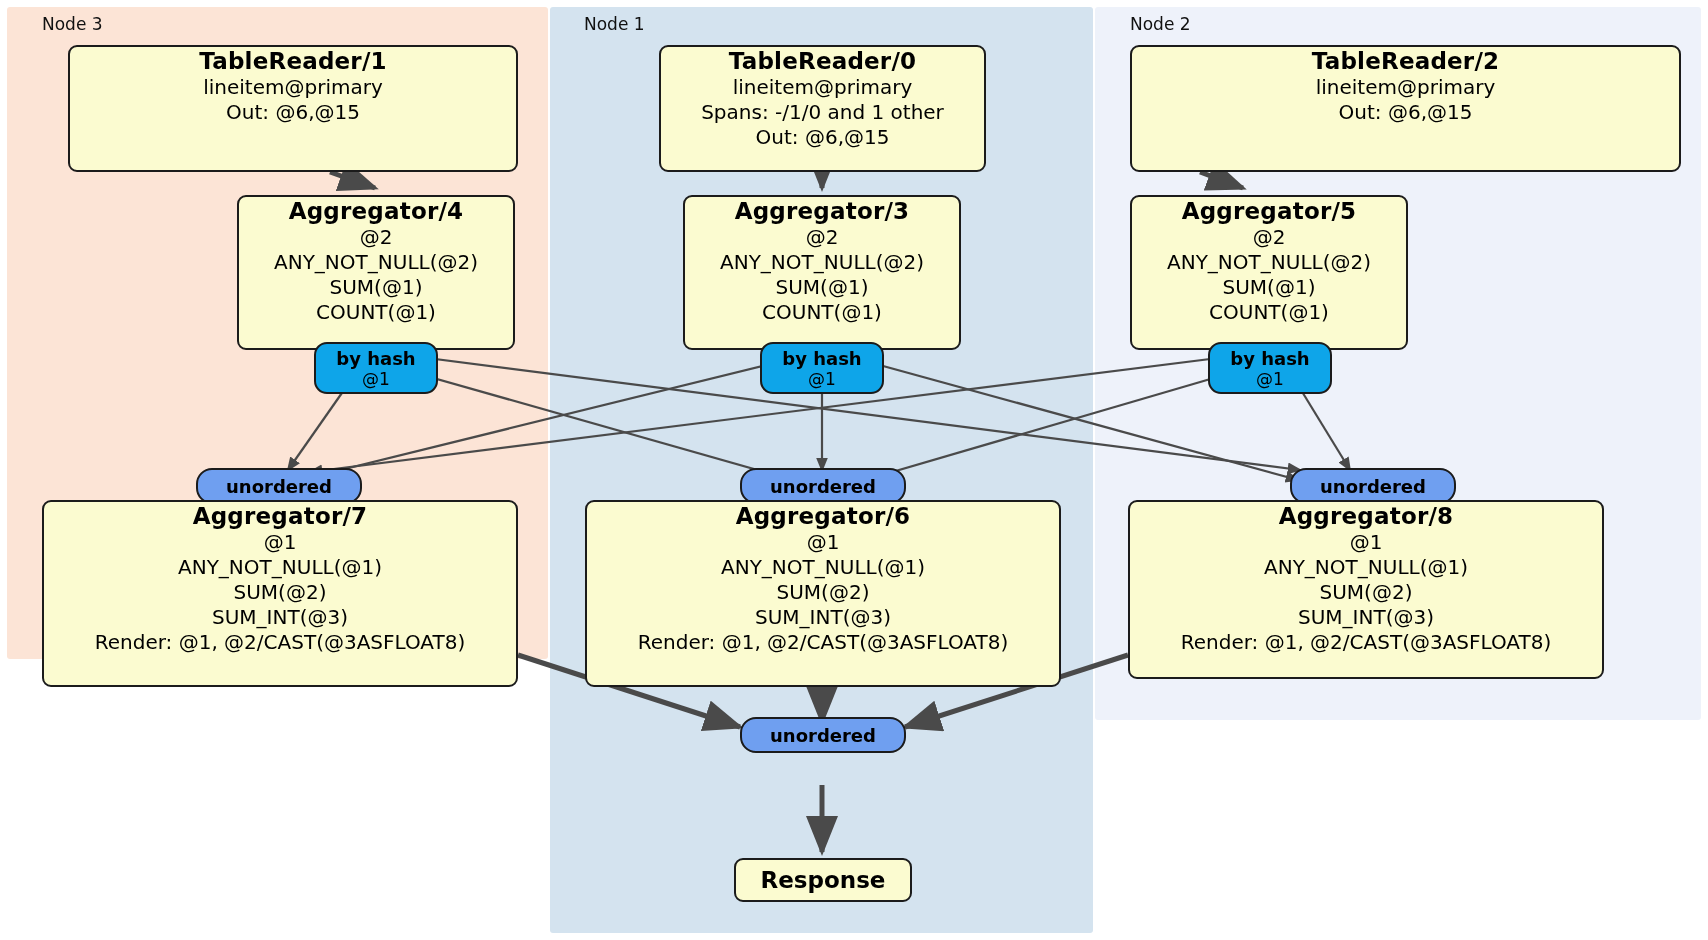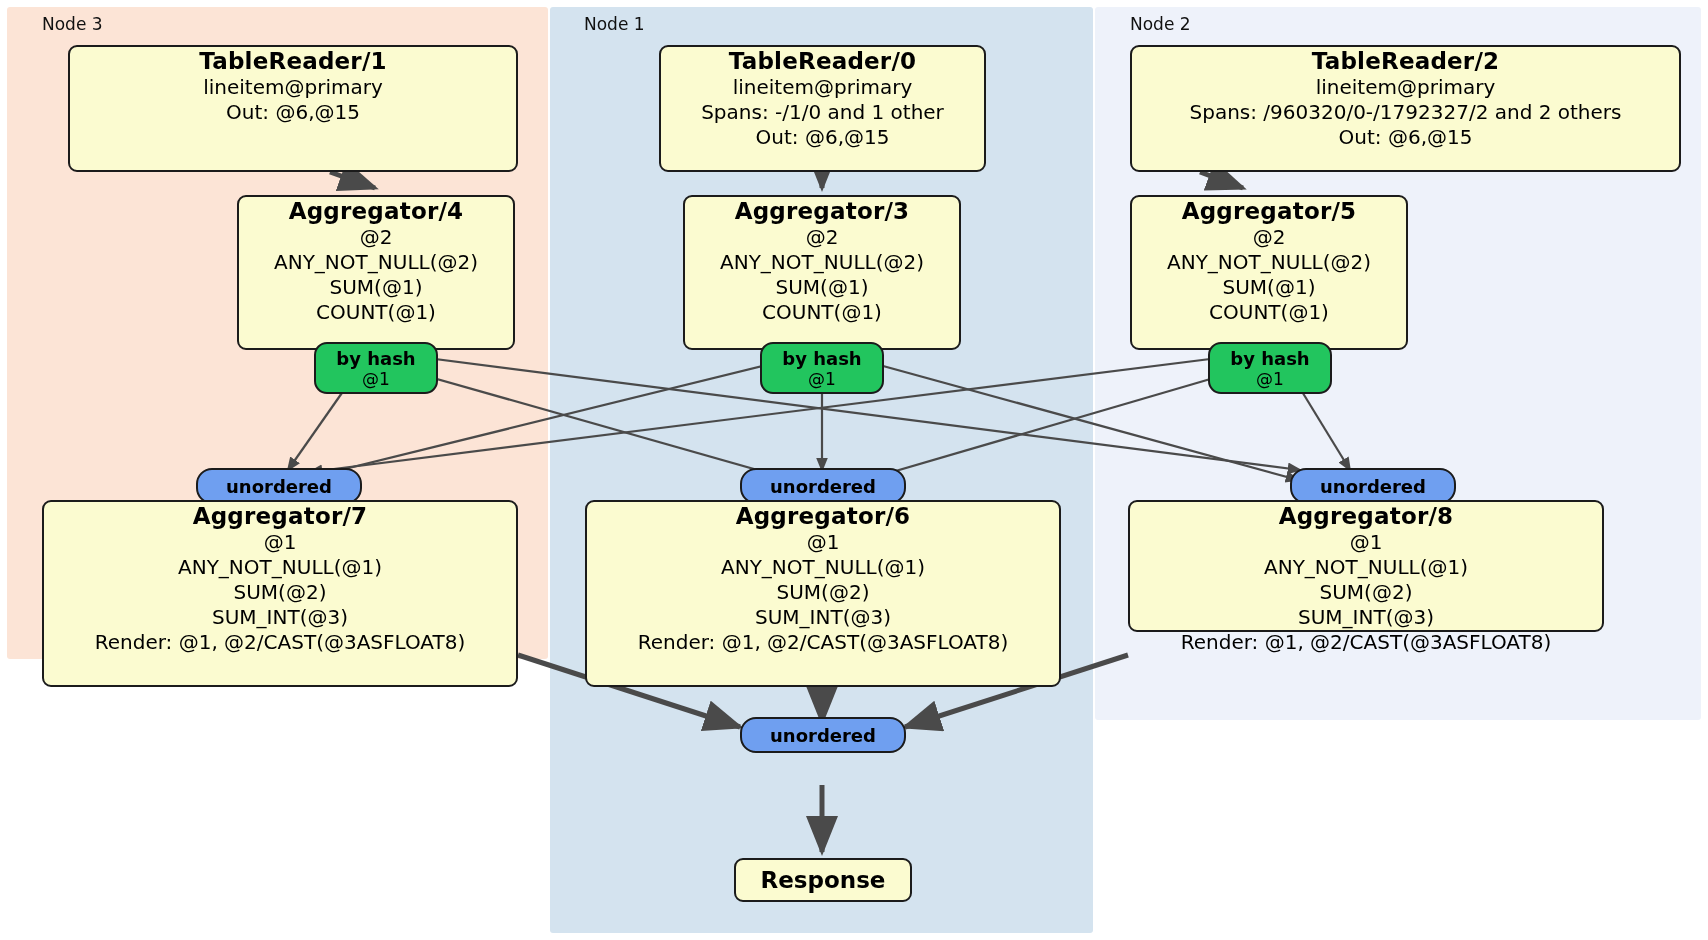--- a/index.html
+++ b/index.html
@@ -10,21 +10,21 @@
   .node-label{position:absolute;font-size:17px;color:#111;font-family:"DejaVu Sans","Liberation Sans",sans-serif;white-space:nowrap;margin-left:20px;}
 
   svg.edges{position:absolute;left:0;top:0;width:1708px;height:940px;pointer-events:none;}
 
   .proc{position:absolute;box-sizing:border-box;background:#fbfbd0;border:2px solid #1b1b1b;border-radius:9px;
         display:flex;flex-direction:column;align-items:center;justify-content:flex-start;
         color:#000;}
   .proc .ttl{font-weight:bold;font-size:23px;line-height:28px;letter-spacing:.2px;}
   .proc .ln{font-size:20px;line-height:25px;white-space:nowrap;}
 
-  .router{position:absolute;box-sizing:border-box;background:#22c55e;border:2px solid #1b1b1b;border-radius:13px;
+  .router{position:absolute;box-sizing:border-box;background:#0ea5e9;border:2px solid #1b1b1b;border-radius:13px;
           display:flex;flex-direction:column;align-items:center;justify-content:center;color:#000;}
   .router .r1{font-weight:bold;font-size:18px;line-height:21px;}
   .router .r2{font-size:17px;line-height:20px;}
 
   .recv{position:absolute;box-sizing:border-box;background:#6f9ff0;border:2px solid #1b1b1b;border-radius:16px;
         display:flex;align-items:center;justify-content:center;color:#000;font-weight:bold;font-size:18px;}
 
   .small-box{position:absolute;box-sizing:border-box;background:#fbfbd0;border:2px solid #1b1b1b;border-radius:9px;
              display:flex;align-items:center;justify-content:center;font-weight:bold;font-size:23px;color:#000;}
 </style>
@@ -85,21 +85,20 @@
   <div class="proc" style="left:659px;top:45px;width:327px;height:127px;">
     <div class="ttl">TableReader/0</div>
     <div class="ln">lineitem@primary</div>
     <div class="ln">Spans: -/1/0 and 1 other</div>
     <div class="ln">Out: @6,@15</div>
   </div>
 
   <div class="proc" style="left:1130px;top:45px;width:551px;height:127px;">
     <div class="ttl">TableReader/2</div>
     <div class="ln">lineitem@primary</div>
-    <div class="ln">Spans: /960320/0-/1792327/2 and 2 others</div>
     <div class="ln">Out: @6,@15</div>
   </div>
 
   <div class="proc" style="left:237px;top:195px;width:278px;height:155px;">
     <div class="ttl">Aggregator/4</div>
     <div class="ln">@2</div>
     <div class="ln">ANY_NOT_NULL(@2)</div>
     <div class="ln">SUM(@1)</div>
     <div class="ln">COUNT(@1)</div>
   </div>
@@ -150,21 +149,21 @@
 
   <div class="proc" style="left:585px;top:500px;width:476px;height:187px;">
     <div class="ttl">Aggregator/6</div>
     <div class="ln">@1</div>
     <div class="ln">ANY_NOT_NULL(@1)</div>
     <div class="ln">SUM(@2)</div>
     <div class="ln">SUM_INT(@3)</div>
     <div class="ln">Render: @1, @2/CAST(@3ASFLOAT8)</div>
   </div>
 
-  <div class="proc" style="left:1128px;top:500px;width:476px;height:132px;text-align:right;">
+  <div class="proc" style="left:1128px;top:500px;width:476px;height:179px;text-align:right;">
     <div class="ttl">Aggregator/8</div>
     <div class="ln">@1</div>
     <div class="ln">ANY_NOT_NULL(@1)</div>
     <div class="ln">SUM(@2)</div>
     <div class="ln">SUM_INT(@3)</div>
     <div class="ln">Render: @1, @2/CAST(@3ASFLOAT8)</div>
   </div>
 
   <div class="recv" style="left:740px;top:717px;width:166px;height:36px;">unordered</div>
 

